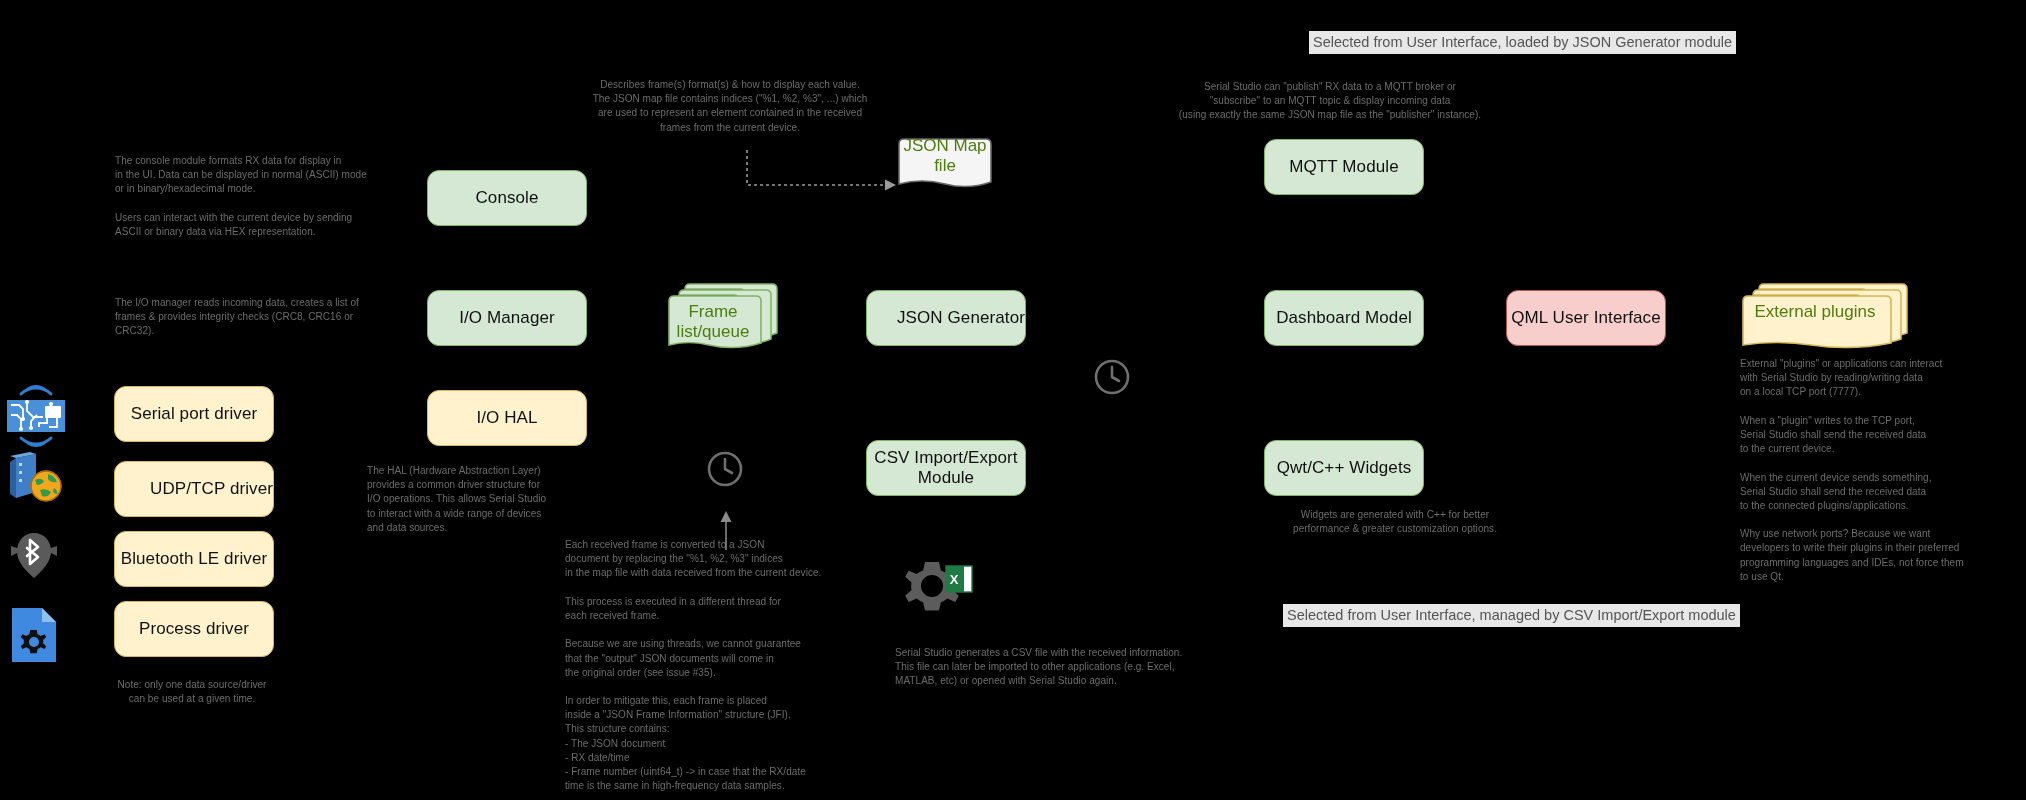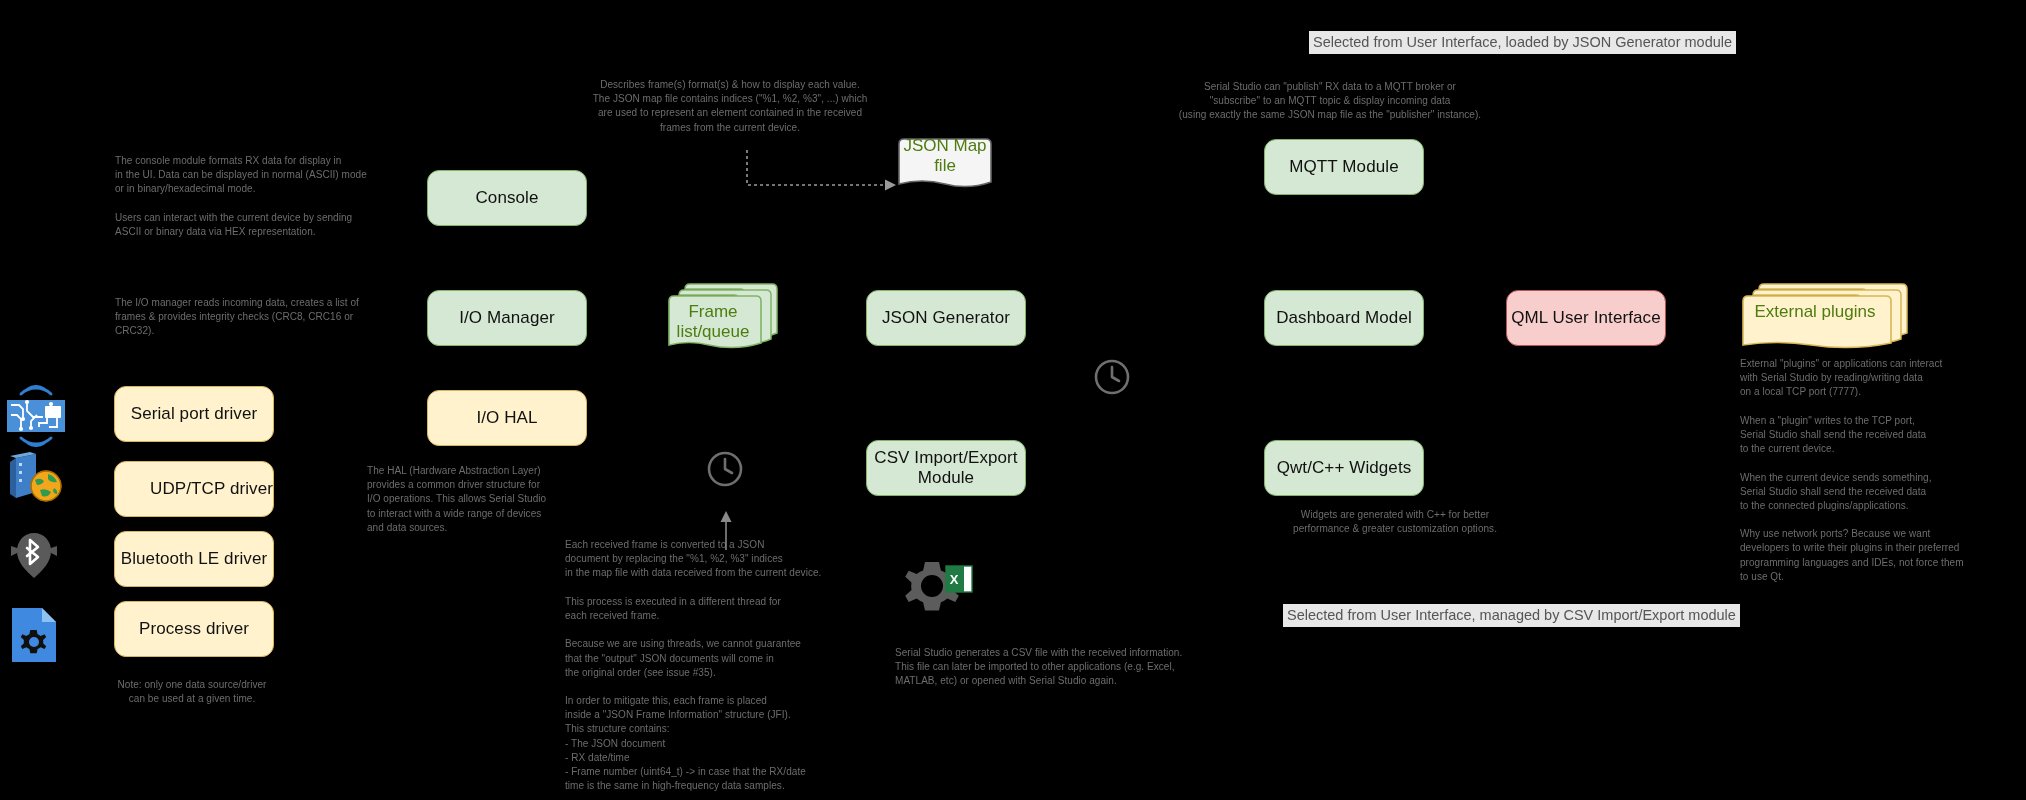--- a/index.html
+++ b/index.html
@@ -201,21 +201,21 @@
       <path d="M22,9 Q22,4 27,4 L109,4 Q114,4 114,9 L114,53
                Q98,60 82,56 L82,14 Q82,9 77,9 Z" fill="#d5e8d4" stroke="#82b366" stroke-width="1.5"></path>
       <path d="M16,15 Q16,10 21,10 L103,10 Q108,10 108,15 L108,59
                Q92,66 76,62 L76,20 Q76,15 71,15 Z" fill="#d5e8d4" stroke="#82b366" stroke-width="1.5"></path>
       <path d="M6,21 Q6,16 11,16 L93,16 Q98,16 98,21 L98,63
                Q72,71 46,65 Q26,60 6,65 Z" fill="#d5e8d4" stroke="#82b366" stroke-width="1.6"></path>
     </svg>
     <div class="doc-label" style="left:0; width:100px; top:22px; transform:none;">Frame list/queue</div>
   </div>
 
-  <div class="box green" style="left:866px; top:290px; width:160px; height:56px;">
+  <div class="box green" style="left:866px; top:290px; width:160px; height:56px;justify-content:flex-end;">
     <span>JSON Generator</span>
   </div>
 
   <div class="box green" style="left:1264px; top:290px; width:160px; height:56px;">
     <span>Dashboard Model</span>
   </div>
 
   <div class="box pink" style="left:1506px; top:290px; width:160px; height:56px;">
     <span>QML User Interface</span>
   </div>

